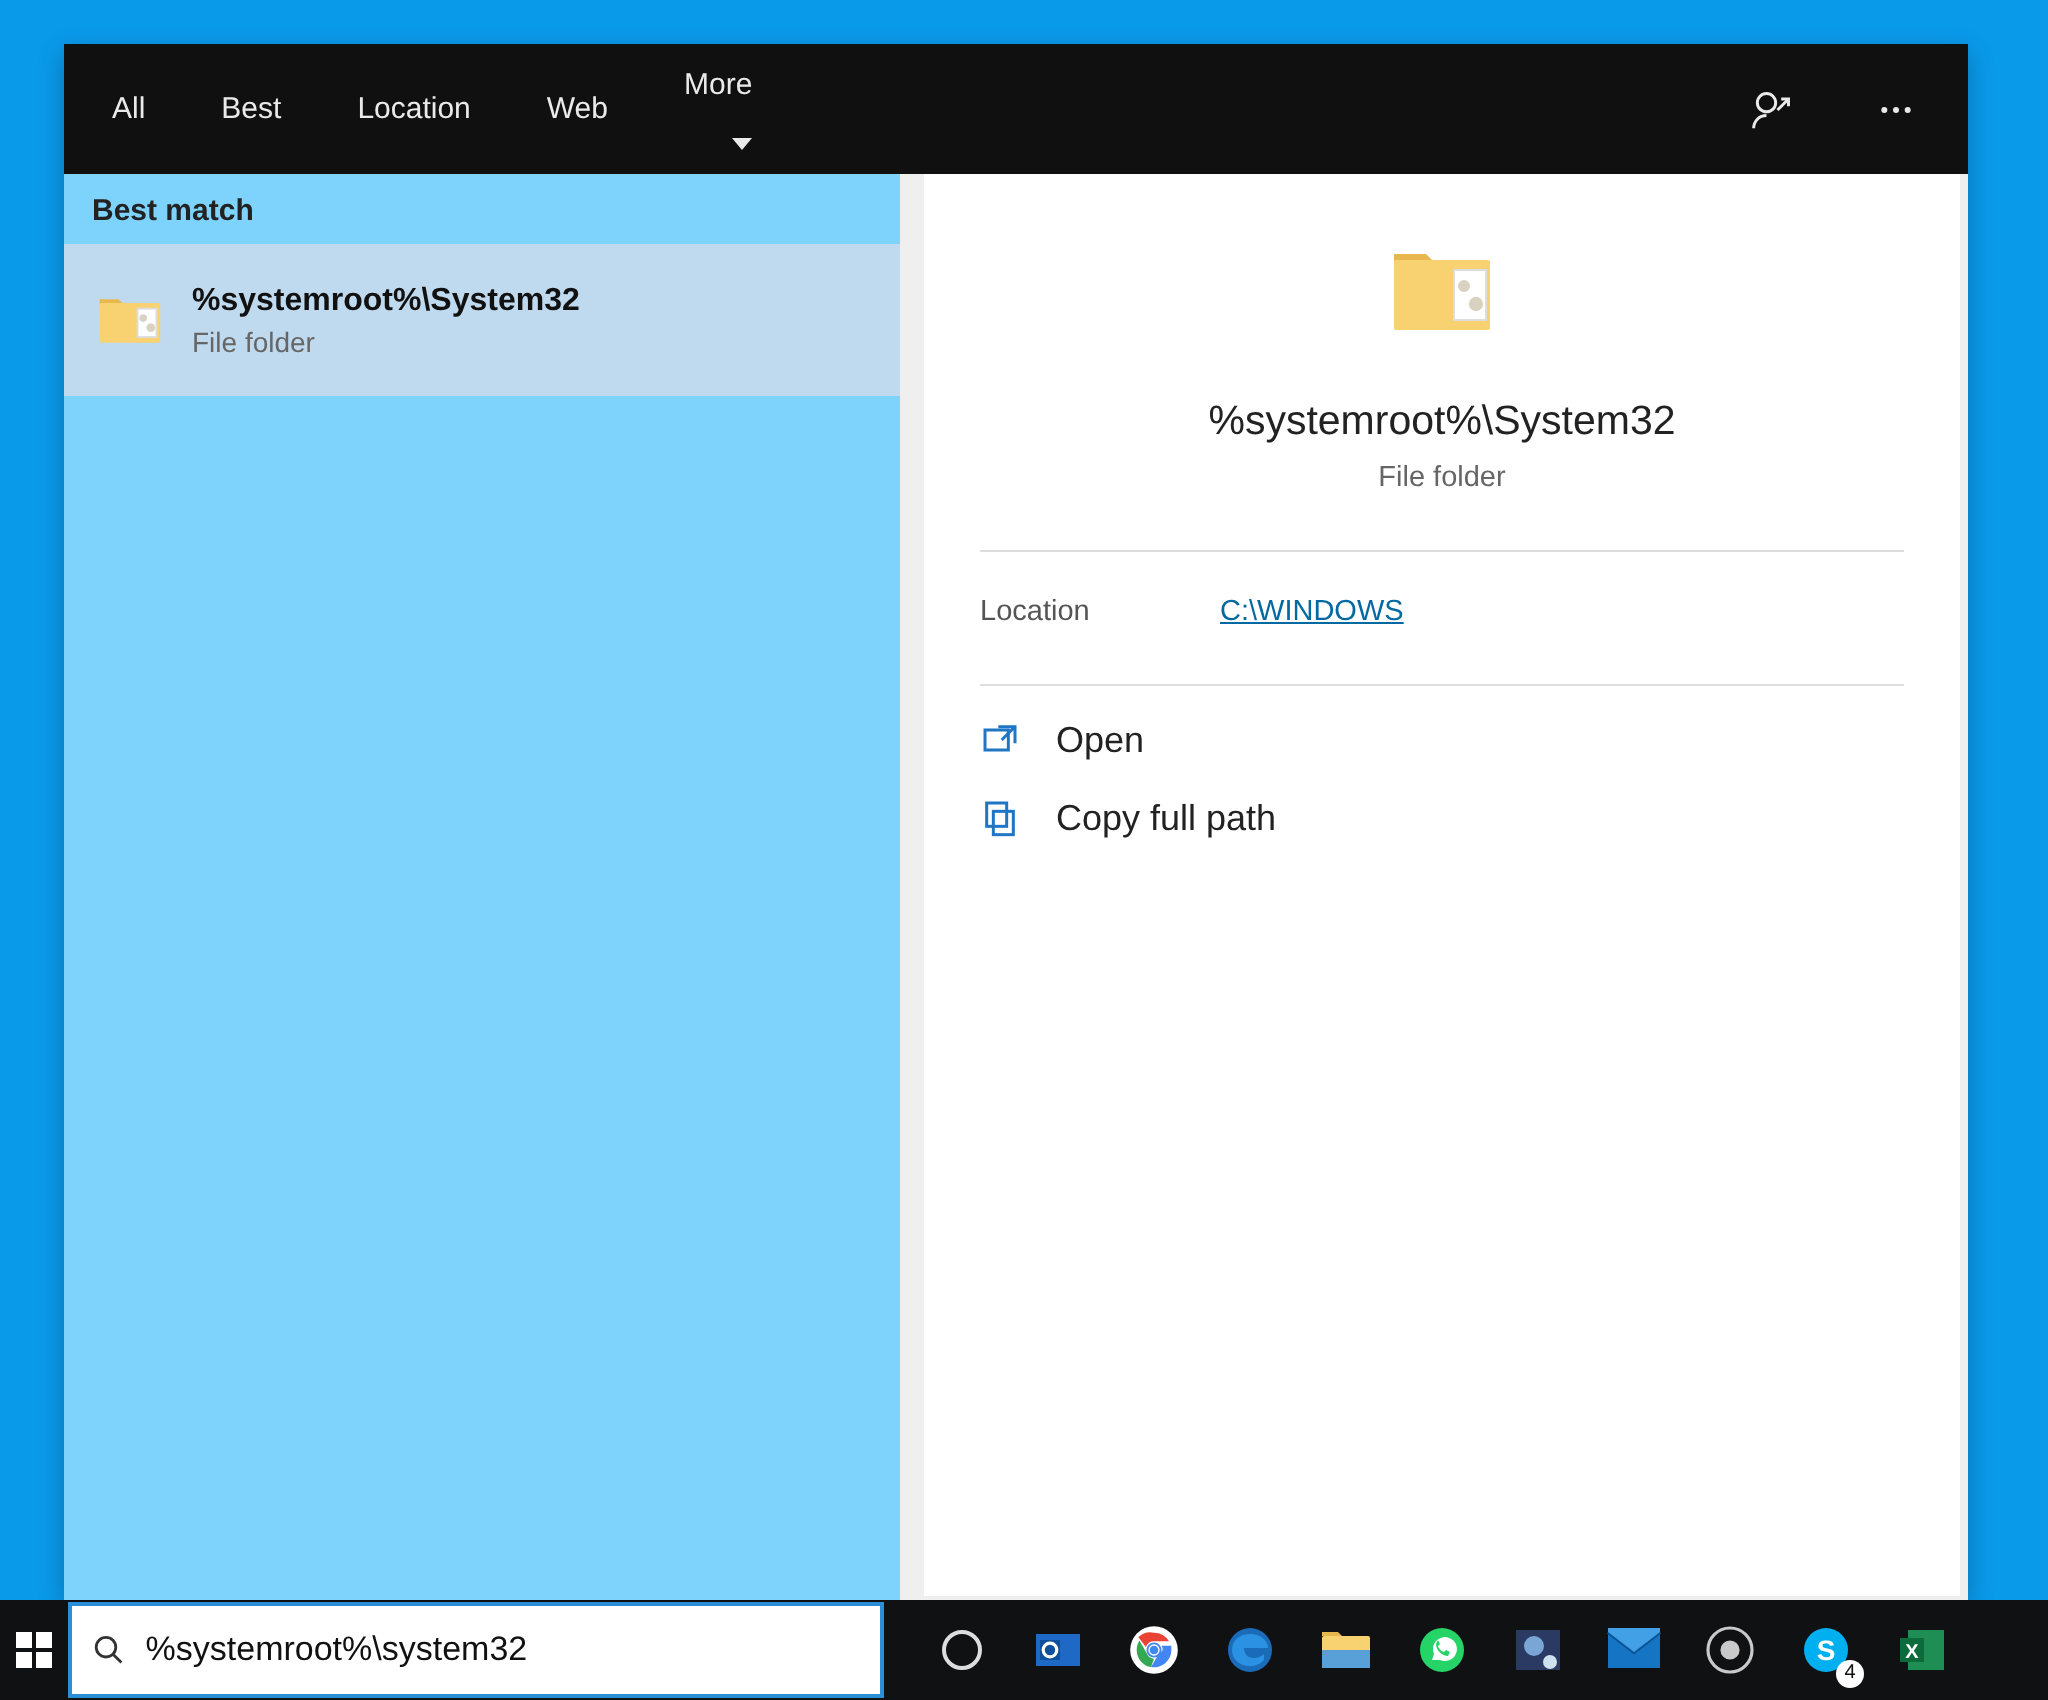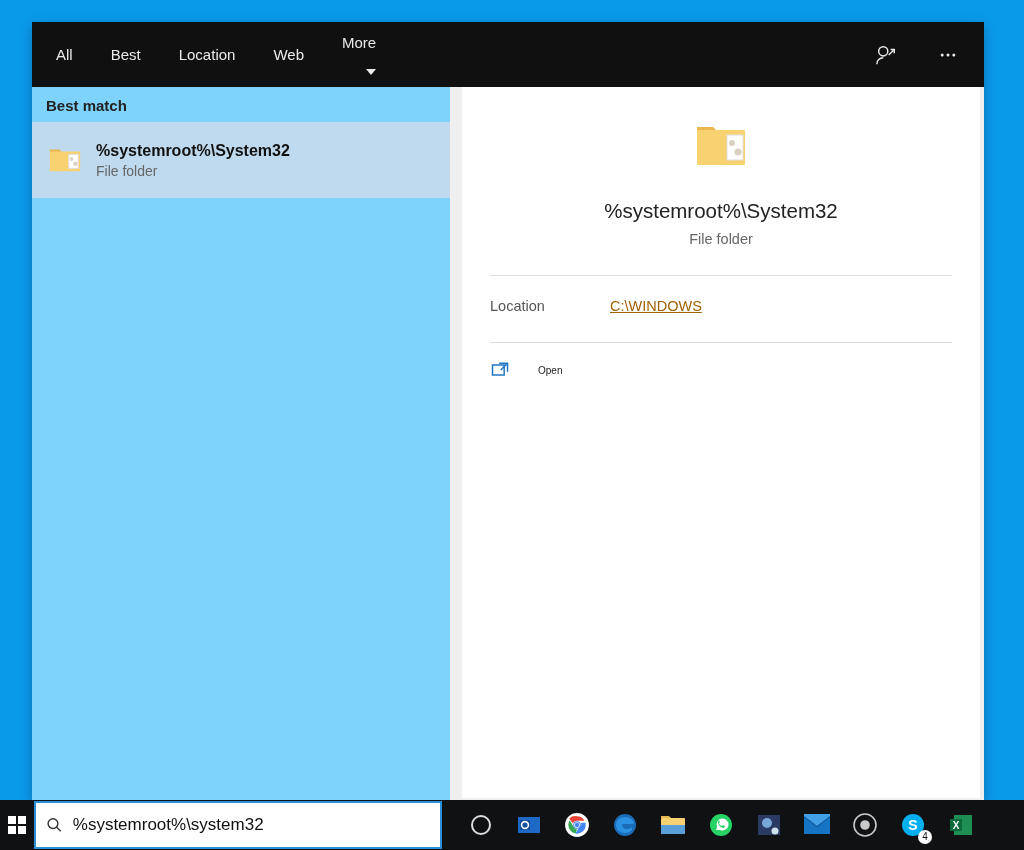--- a/index.html
+++ b/index.html
@@ -123,32 +123,31 @@
     .details {
       padding: 22px 28px 10px;
       font-size: 14.5px;
       color: #555;
     }
     .details .row {
       display: flex;
       margin-bottom: 18px;
     }
     .details .row .k { width: 120px; color: #555; }
-    .details .row .v { color: #a16207; }
+    .details .row .v { color: #0369a1; }
     .details .row .v.link { text-decoration: underline; cursor: pointer; }
 
     .actions {
       padding: 8px 16px;
     }
     .actions .action {
       display: flex;
-      align-items: center;
-      gap: 28px;
+      gap: 18px;
       padding: 9px 12px;
-      font-size: 10px;
+      font-size: 18px;
       color: #222;
       cursor: pointer;
     }
     .actions .action svg { flex-shrink:0; }
 
     
     .taskbar {
       position: absolute;
       left: 0; bottom: 0; right: 0;
       height: 50px;
@@ -282,20 +281,27 @@
       <div class="sep"></div>
 
       <div class="actions">
         <div class="action">
           <svg width="20" height="20" viewBox="0 0 24 24" fill="none" stroke="#1f76c4" stroke-width="1.8">
               <rect x="3" y="6" width="14" height="12"></rect>
               <path d="M11 4h10v10"></path>
               <path d="M21 4l-8 8"></path>
             </svg>
           <span>Open</span>
+        </div>
+        <div class="action">
+          <svg width="20" height="20" viewBox="0 0 24 24" fill="none" stroke="#1f76c4" stroke-width="1.8">
+              <rect x="8" y="8" width="12" height="14"></rect>
+              <rect x="4" y="3" width="12" height="14"></rect>
+            </svg>
+          <span>Copy full path</span>
         </div>
       </div>
     </div>
   </div>
 </div>
 
 <div class="taskbar">
   <div class="startbtn">
     <svg width="18" height="18" viewBox="0 0 18 18" fill="#fff">
         <rect x="0" y="0" width="8" height="8"></rect>

